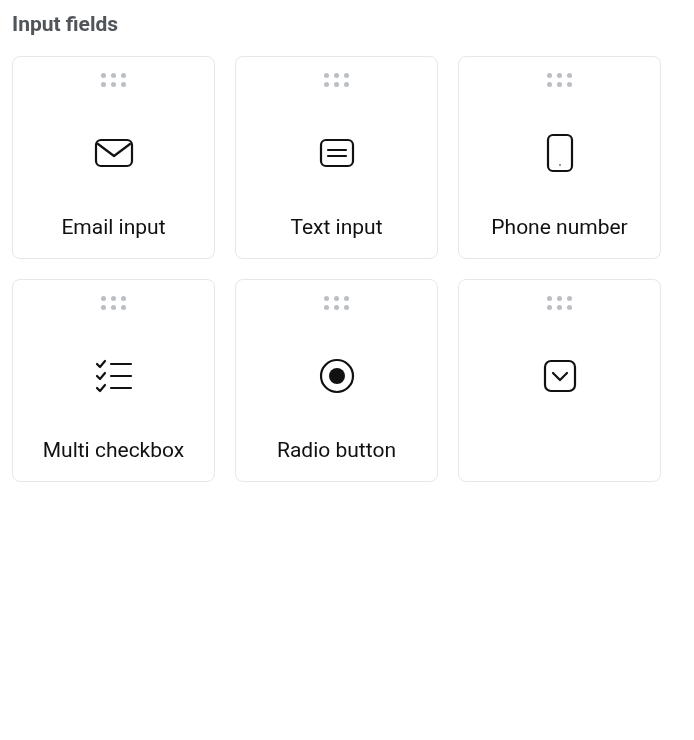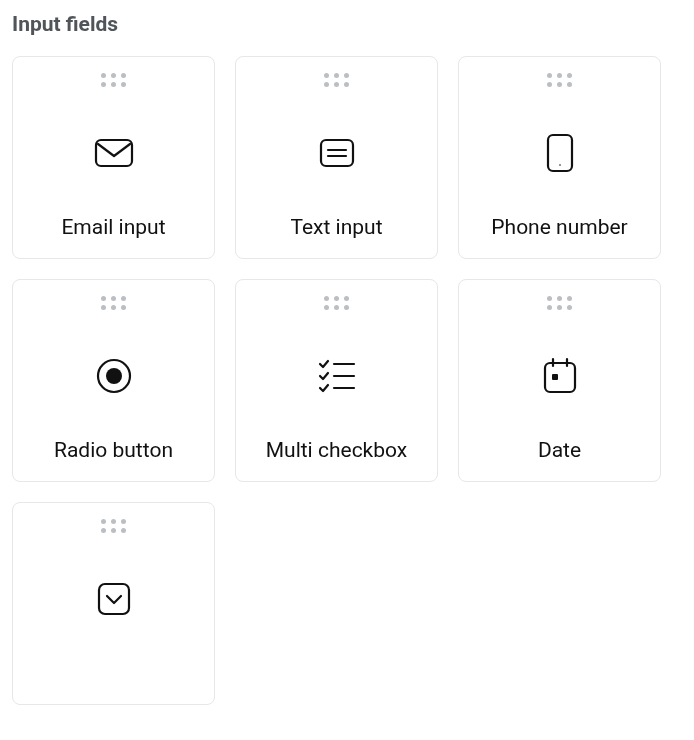--- a/index.html
+++ b/index.html
@@ -157,42 +157,20 @@
           <div class="drag-dot"></div>
           <div class="drag-dot"></div>
         </div>
       <div class="drag-row">
           <div class="drag-dot"></div>
           <div class="drag-dot"></div>
           <div class="drag-dot"></div>
         </div>
     </div>
     <div class="icon-wrap">
-      <svg width="38" height="38" viewBox="0 0 38 38">
-        <circle cx="19" cy="19" r="16"></circle>
-        <circle cx="19" cy="19" r="8" fill="#111" stroke="none"></circle>
-      </svg>
-    </div>
-    <div class="card-label">Radio button</div>
-  </div>
-
-  <div class="card">
-    <div class="drag-handle">
-      <div class="drag-row">
-          <div class="drag-dot"></div>
-          <div class="drag-dot"></div>
-          <div class="drag-dot"></div>
-        </div>
-      <div class="drag-row">
-          <div class="drag-dot"></div>
-          <div class="drag-dot"></div>
-          <div class="drag-dot"></div>
-        </div>
-    </div>
-    <div class="icon-wrap">
       <svg width="38" height="34" viewBox="0 0 38 34">
         <path d="M2 5 L5 8 L10 2"></path>
         <line x1="16" y1="5" x2="36" y2="5"></line>
         <path d="M2 17 L5 20 L10 14"></path>
         <line x1="16" y1="17" x2="36" y2="17"></line>
         <path d="M2 29 L5 32 L10 26"></path>
         <line x1="16" y1="29" x2="36" y2="29"></line>
       </svg>
     </div>
     <div class="card-label">Multi checkbox</div>
@@ -205,29 +183,28 @@
           <div class="drag-dot"></div>
           <div class="drag-dot"></div>
         </div>
       <div class="drag-row">
           <div class="drag-dot"></div>
           <div class="drag-dot"></div>
           <div class="drag-dot"></div>
         </div>
     </div>
     <div class="icon-wrap">
-      <svg width="36" height="38" viewBox="0 0 36 38">
-        <rect x="3" y="6" width="30" height="29" rx="5"></rect>
-        <line x1="11" y1="2" x2="11" y2="9"></line>
-        <line x1="25" y1="2" x2="25" y2="9"></line>
-        <rect x="10" y="17" width="6" height="6" rx="1" fill="#111" stroke="none"></rect>
-      </svg>
-    </div>
-    <div class="card-label">Date</div>
-  </div>
+      <svg width="38" height="38" viewBox="0 0 38 38">
+        <circle cx="19" cy="19" r="16"></circle>
+        <circle cx="19" cy="19" r="8" fill="#111" stroke="none"></circle>
+      </svg>
+    </div>
+    <div class="card-label">Radio button</div>
+  </div>
+
 
   <div class="card">
     <div class="drag-handle">
       <div class="drag-row">
           <div class="drag-dot"></div>
           <div class="drag-dot"></div>
           <div class="drag-dot"></div>
         </div>
       <div class="drag-row">
           <div class="drag-dot"></div>

